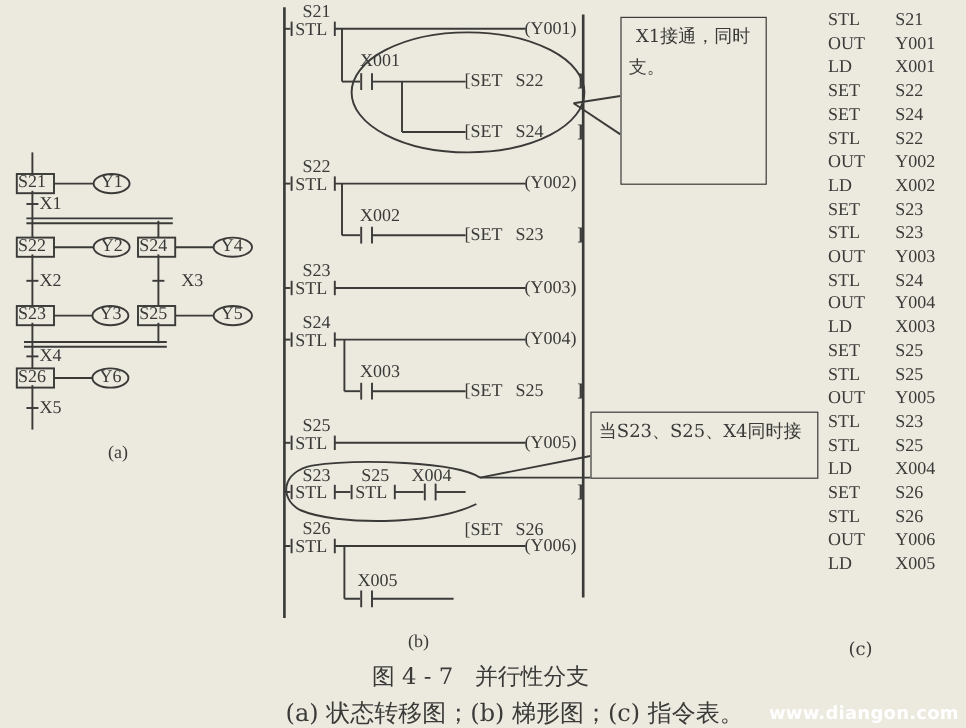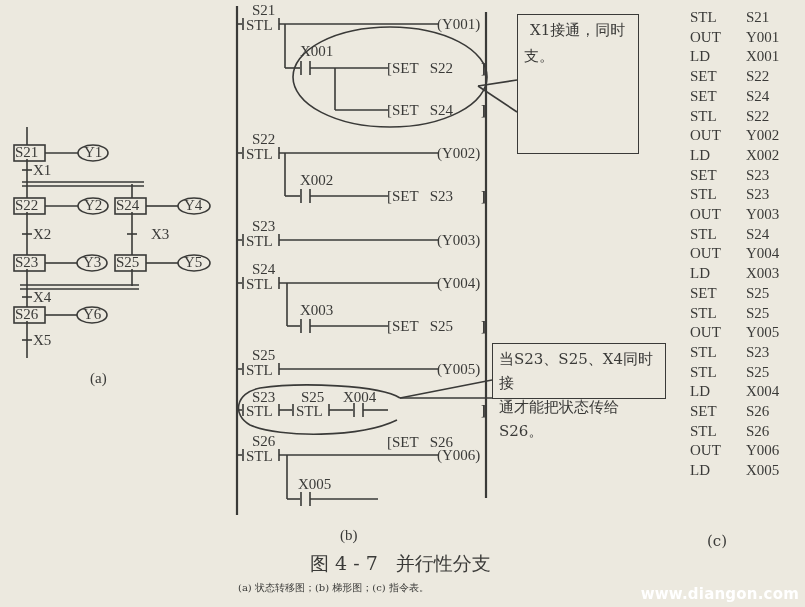--- a/index.html
+++ b/index.html
@@ -234,23 +234,22 @@
   <span style="position:absolute;left:437px;top:447px;">(Y006)</span>
   <span style="position:absolute;left:298px;top:476px;">X005</span>
 
   <span style="position:absolute;left:340px;top:527px;">(b)</span>
 </div>
 
 <div class="note" style="left:517px;top:14px;width:122px;height:140px;">
   <div style="padding-left:6px;">X1接通，同时</div>
   <div>支。</div>
 </div>
-<div class="note" style="left:492px;top:343px;width:174px;height:56px;line-height:24px;padding-top:3px;">
+<div class="note" style="left:492px;top:343px;width:190px;height:56px;line-height:24px;padding-top:3px;">
   <div>当S23、S25、X4同时接</div>
-  <div>通才能把状态传给S26。</div>
 </div>
 
 <div class="il" id="il">
     <div class="row">
       <span class="op">STL</span>
       <span>S21</span>
     </div>
     <div class="row">
       <span class="op">OUT</span>
       <span>Y001</span>
@@ -340,14 +339,14 @@
       <span>Y006</span>
     </div>
     <div class="row">
       <span class="op">LD</span>
       <span>X005</span>
     </div>
   </div>
 <span class="cap" style="left:707px;top:532px;font-size:15px;">(c)</span>
 
 <div class="cap" style="left:310px;top:551px;font-size:19px;white-space:pre;">图 4 - 7   并行性分支</div>
-<div class="cap" style="left:238px;top:581px;font-size:10px;">(a) 状态转移图；(b) 梯形图；(c) 指令表。</div>
+<div class="cap" style="left:238px;top:581px;font-size:20px;">(a) 状态转移图；(b) 梯形图；(c) 指令表。</div>
 <div class="wm">www.diangon.com</div>
 
 </body></html>

